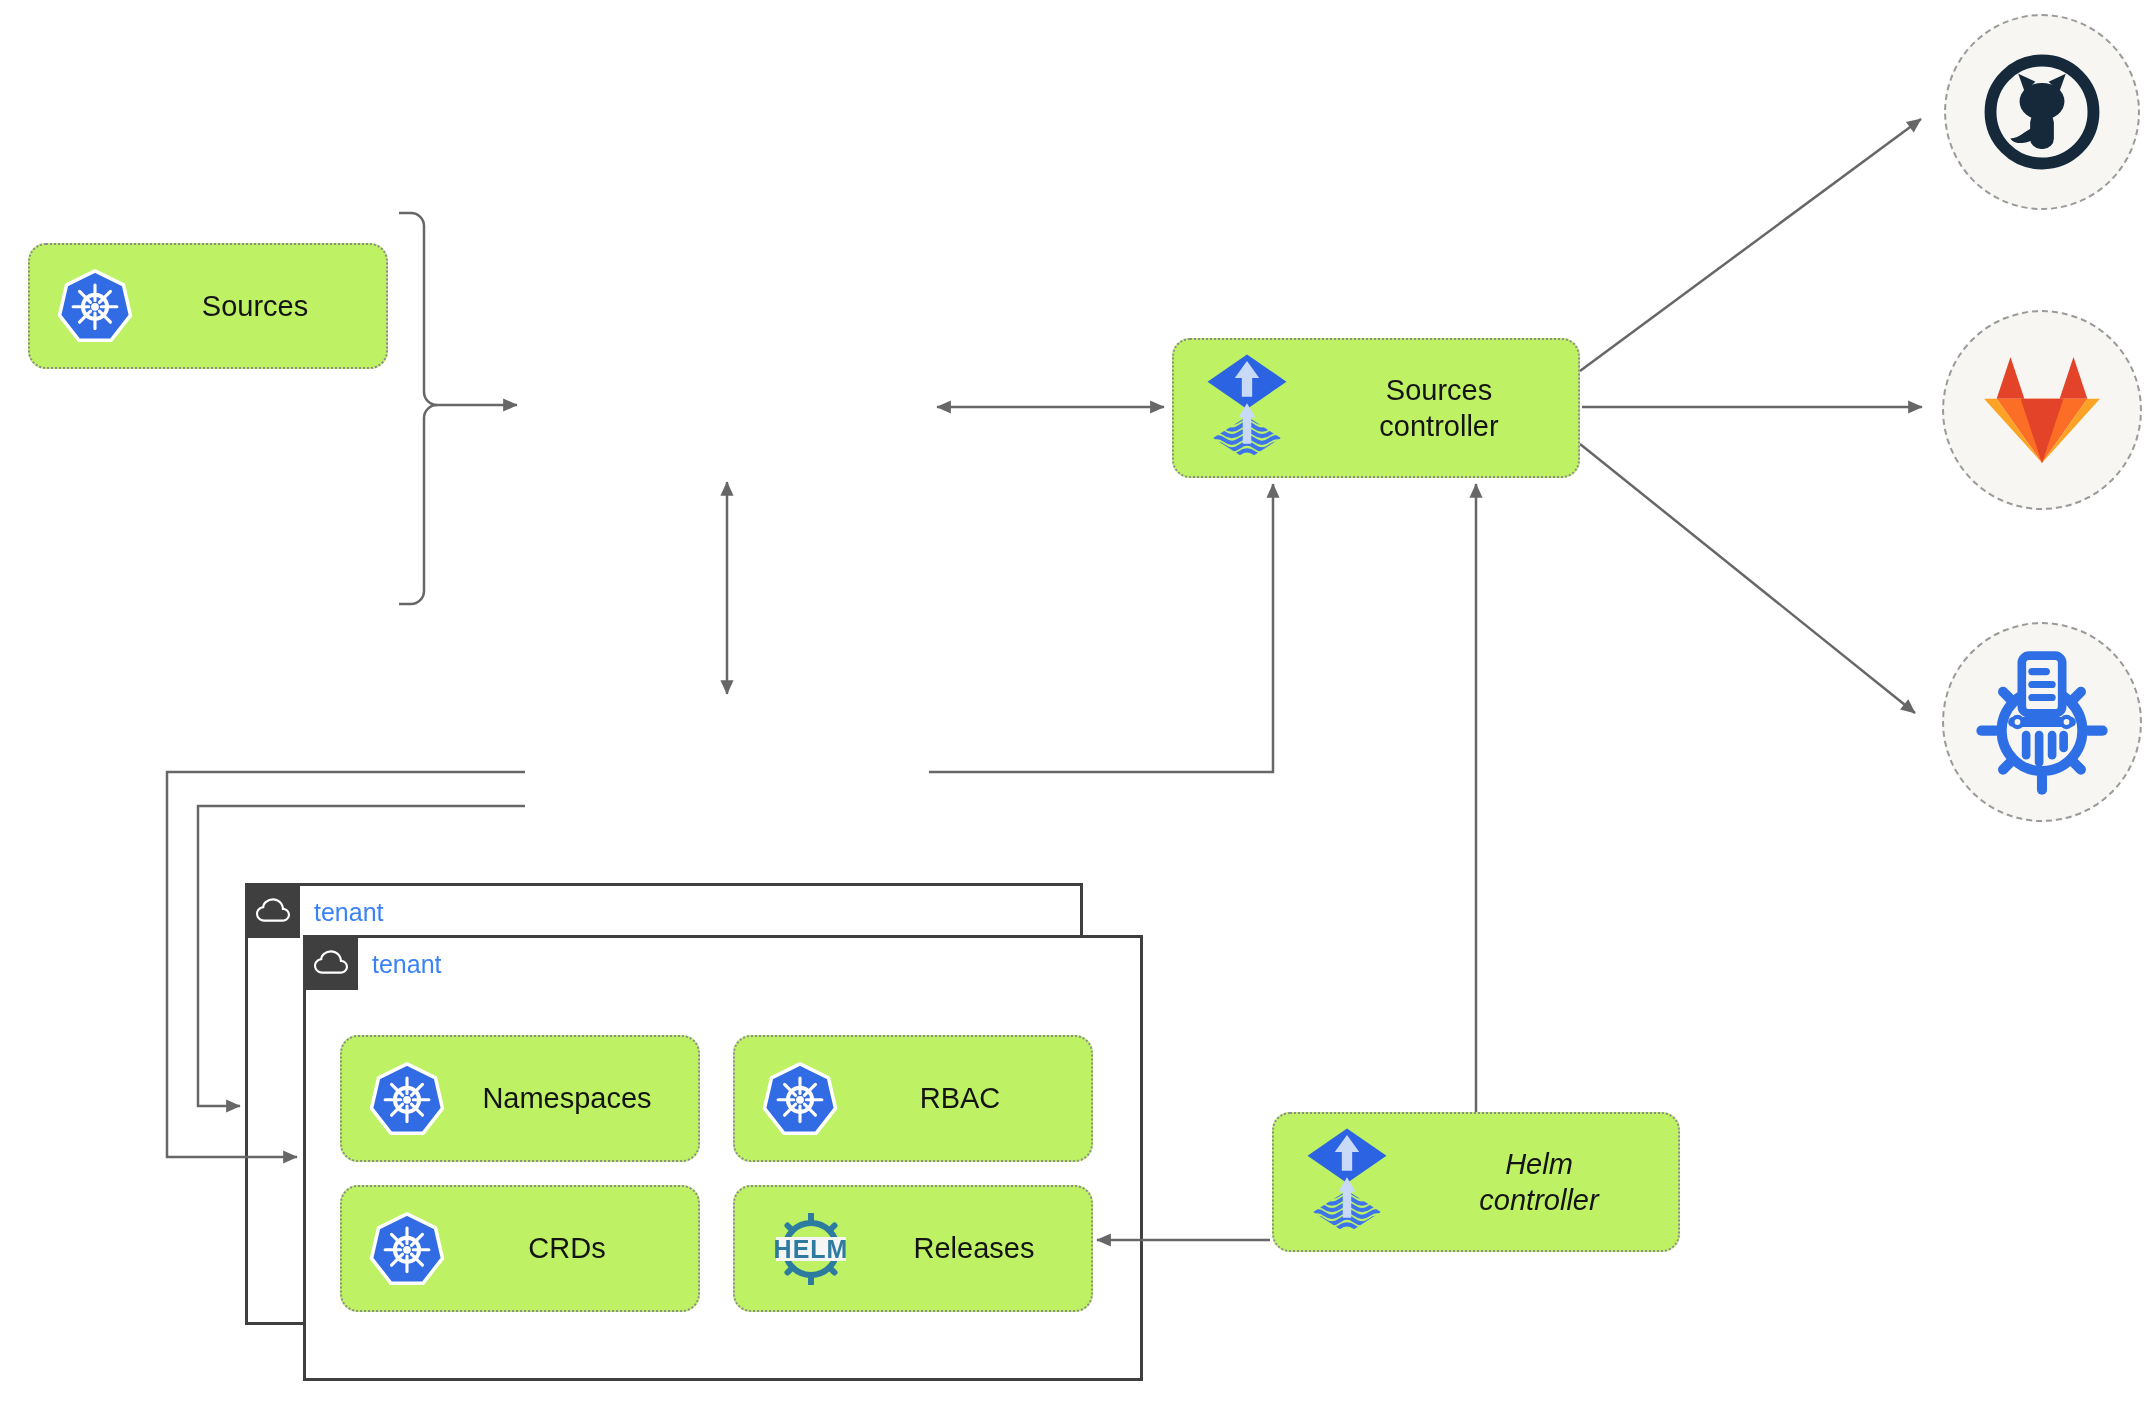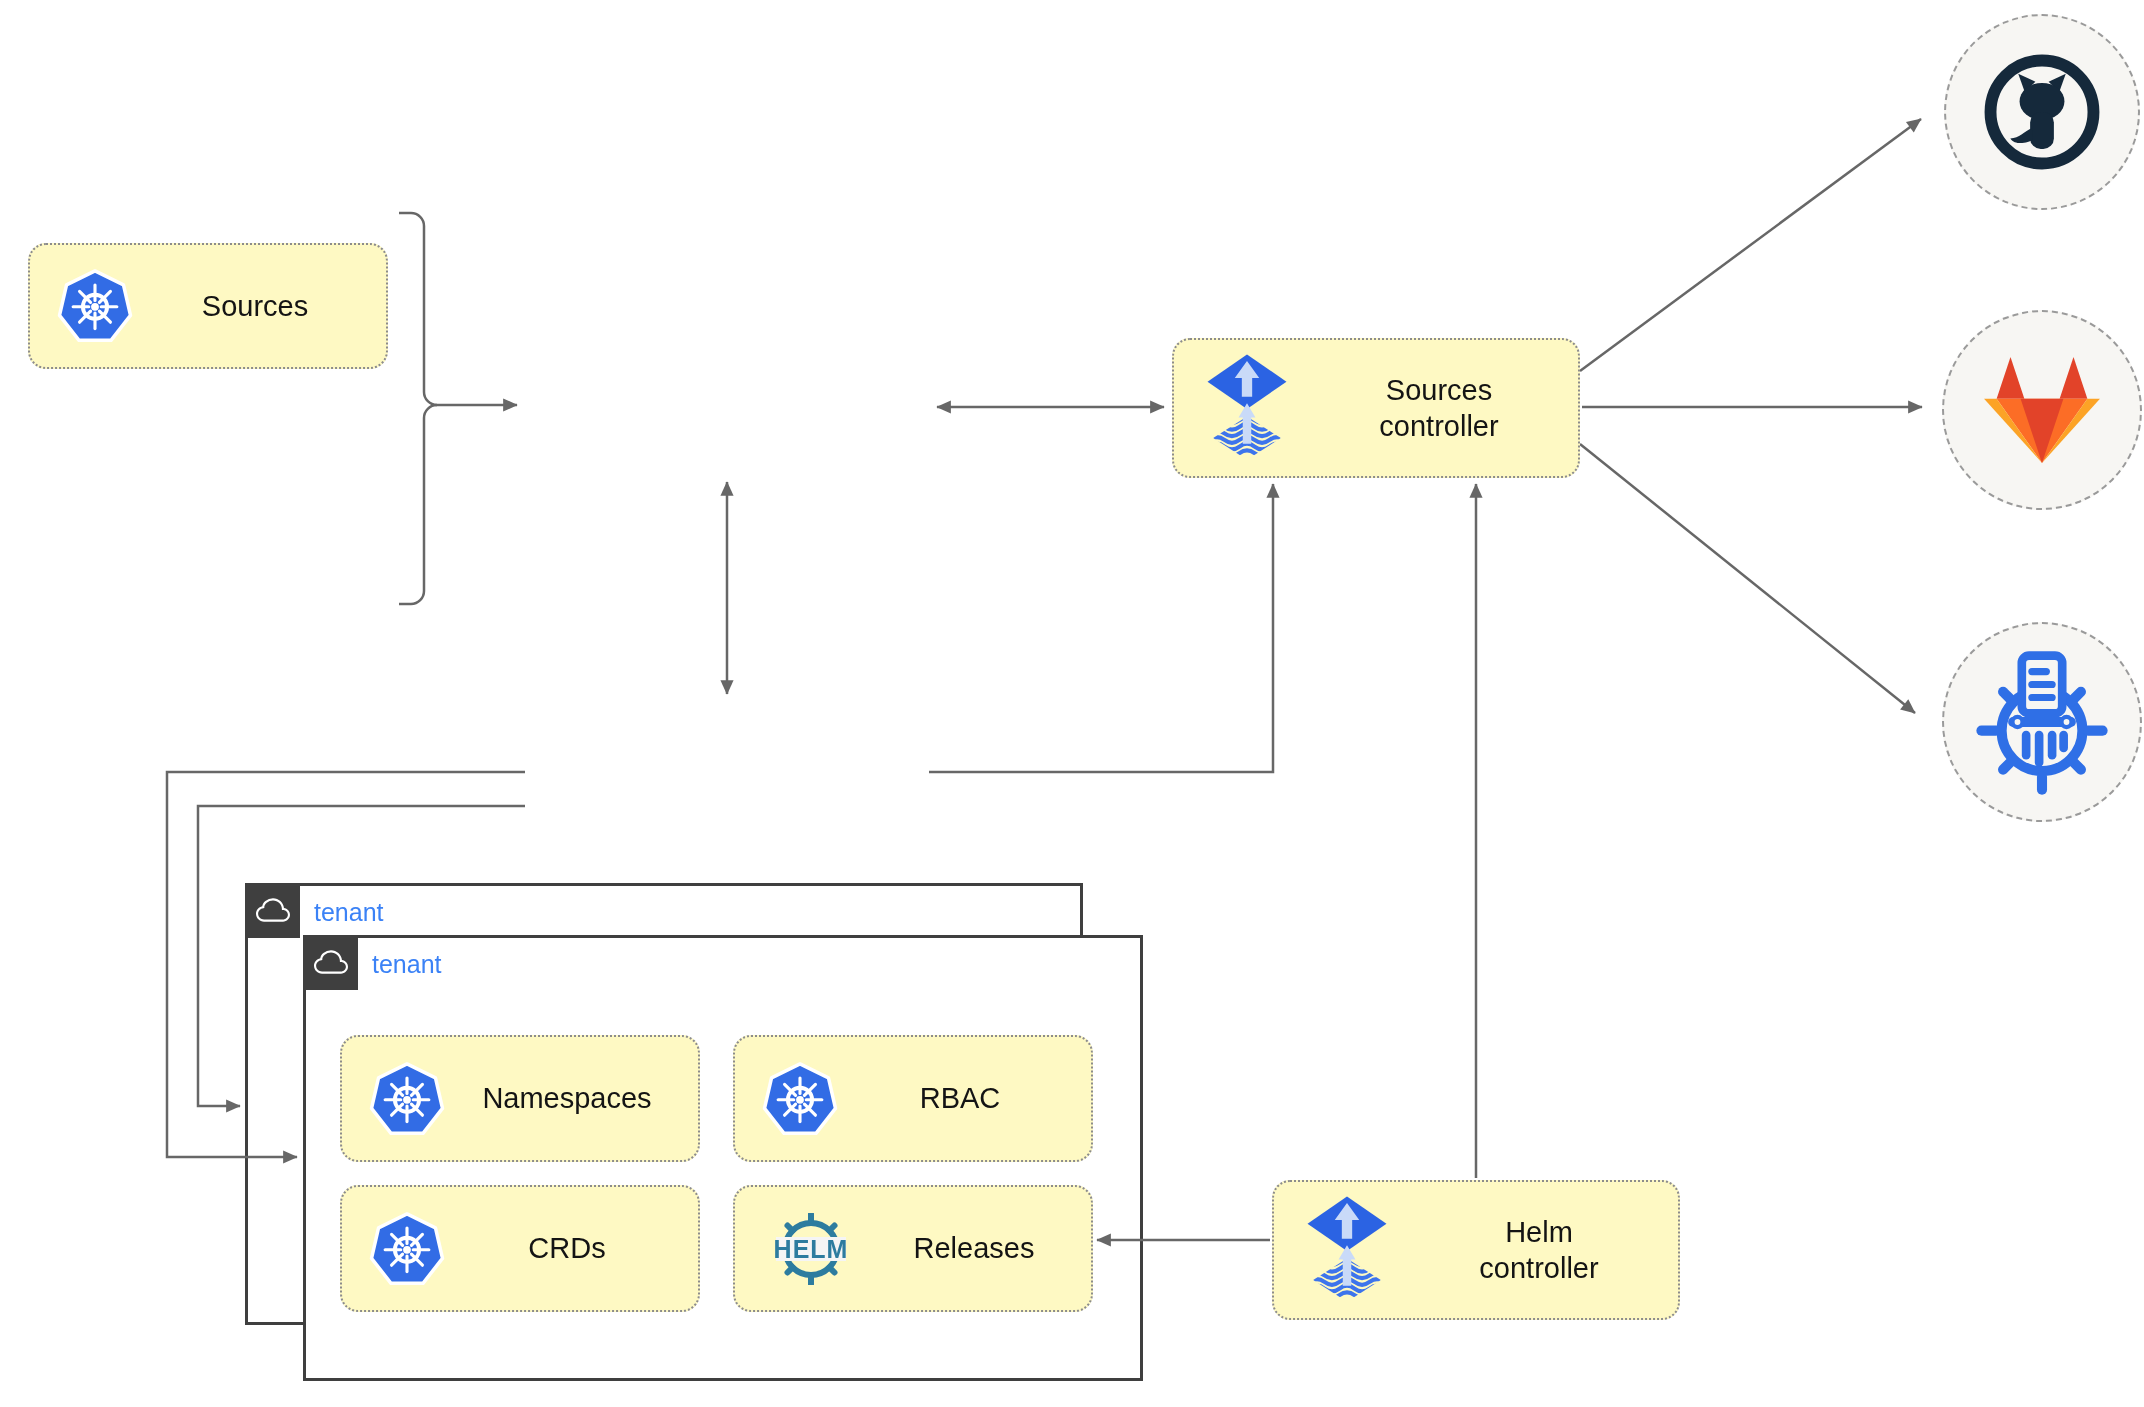--- a/index.html
+++ b/index.html
@@ -7,21 +7,21 @@
           font-family:"Liberation Sans",sans-serif;overflow:hidden;}
   svg.defs{position:absolute;width:0;height:0;}
   .wires{position:absolute;left:0;top:0;z-index:5;pointer-events:none;}
   .wires path{stroke:#676767;stroke-width:2.5;fill:none;}
 
   .tenant{position:absolute;background:#ffffff;border:3px solid #3F3F3F;box-sizing:border-box;z-index:1;}
   .tenant .tab{position:absolute;left:-3px;top:-3px;width:55px;height:55px;background:#3F3F3F;
                display:flex;align-items:center;justify-content:center;}
   .tenant .tenant-lbl{position:absolute;left:66px;top:12px;font-size:25px;color:#3b82f6;}
 
-  .node{position:absolute;background:#fef9c3;border:2.5px dotted #8C8C8C;border-radius:18px;
+  .node{position:absolute;background:#bef264;border:2.5px dotted #8C8C8C;border-radius:18px;
         box-sizing:border-box;display:flex;align-items:center;z-index:10;gap:16px;}
   .node .icon{flex:0 0 auto;margin-left:26px;}
   .node .lbl{flex:1;text-align:center;font-size:29px;color:#141414;padding-right:26px;line-height:1.25;}
   .node.ctrl .lbl{flex:none;max-width:190px;margin:0 auto;padding-right:10px;}
 
   .endpoint{position:absolute;border:2.5px dashed #9A9A9A;border-radius:50%;background:#F7F6F3;
             box-sizing:border-box;display:flex;align-items:center;justify-content:center;z-index:10;}
 </style>
 </head>
 <body>
@@ -183,21 +183,21 @@
 
 
   <div class="node ctrl" style="left:1172px;top:338px;width:408px;height:140px;">
     <svg class="icon" width="94" height="108">
         <use href="#flux"></use>
       </svg>
     <div class="lbl">Sources controller</div>
   </div>
 
 
-  <div class="node ctrl" style="left:1272px;top:1180px;width:408px;height:140px;">
+  <div class="node ctrl" style="left:1272px;top:1112px;width:408px;height:140px;font-style:italic;">
     <svg class="icon" width="94" height="108">
         <use href="#flux"></use>
       </svg>
     <div class="lbl">Helm controller</div>
   </div>
 
   <div class="node" style="left:340px;top:1035px;width:360px;height:127px;">
     <svg class="icon" width="78" height="80">
         <use href="#k8s"></use>
       </svg>

